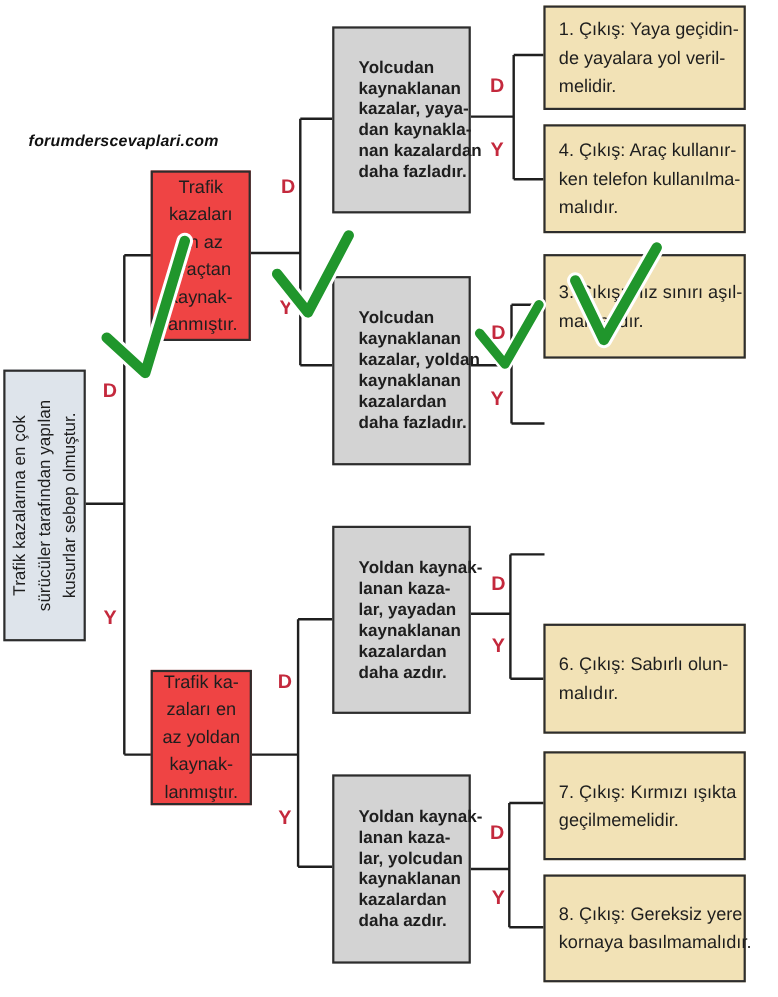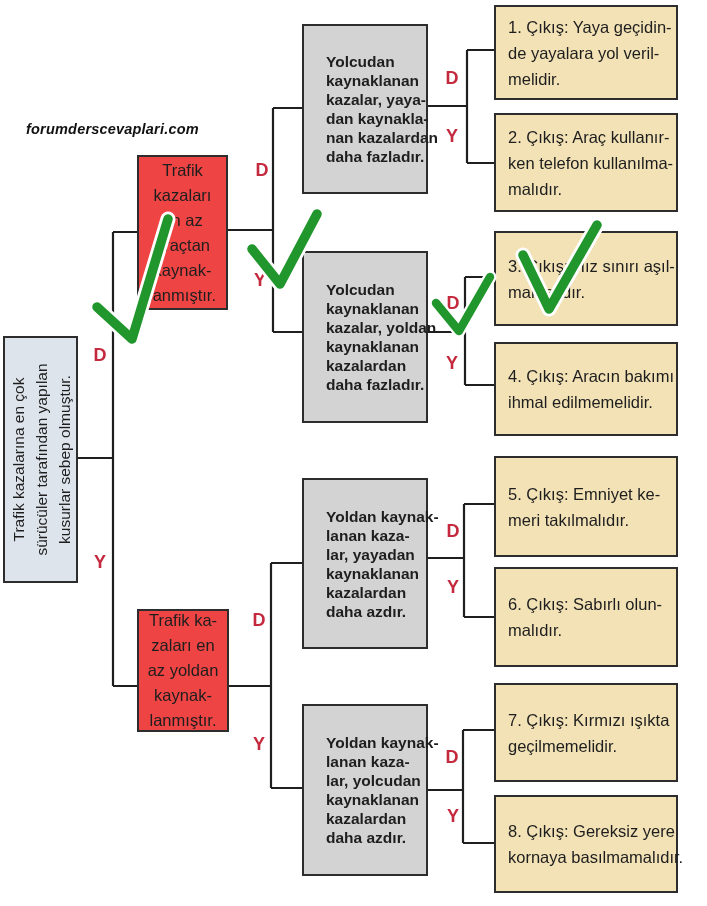--- a/index.html
+++ b/index.html
@@ -161,29 +161,25 @@
   <div class="node node-gray gray4">Yoldan kaynak-
 lanan kaza-
 lar, yolcudan
 kaynaklanan
 kazalardan
 daha azdır.</div>
 
   <div class="node node-out out1">1. Çıkış: Yaya geçidin-
 de yayalara yol veril-
 melidir.</div>
-  <div class="node node-out out2">2. Çıkış: Araç kullanır-
+  <div class="node node-out out2">4. Çıkış: Araç kullanır-
 ken telefon kullanılma-
 malıdır.</div>
   <div class="node node-out out3">3. Çıkış: Hız sınırı aşıl-
 mamalıdır.</div>
-  <div class="node node-out out4">4. Çıkış: Aracın bakımı
-ihmal edilmemelidir.</div>
-  <div class="node node-out out5">5. Çıkış: Emniyet ke-
-meri takılmalıdır.</div>
   <div class="node node-out out6">6. Çıkış: Sabırlı olun-
 malıdır.</div>
   <div class="node node-out out7">7. Çıkış: Kırmızı ışıkta
 geçilmemelidir.</div>
   <div class="node node-out out8">8. Çıkış: Gereksiz yere
 kornaya basılmamalıdır.</div>
 
   <div class="branch-label" style="left:100px; top:355px;">D</div>
   <div class="branch-label" style="left:100px; top:562px;">Y</div>
 

